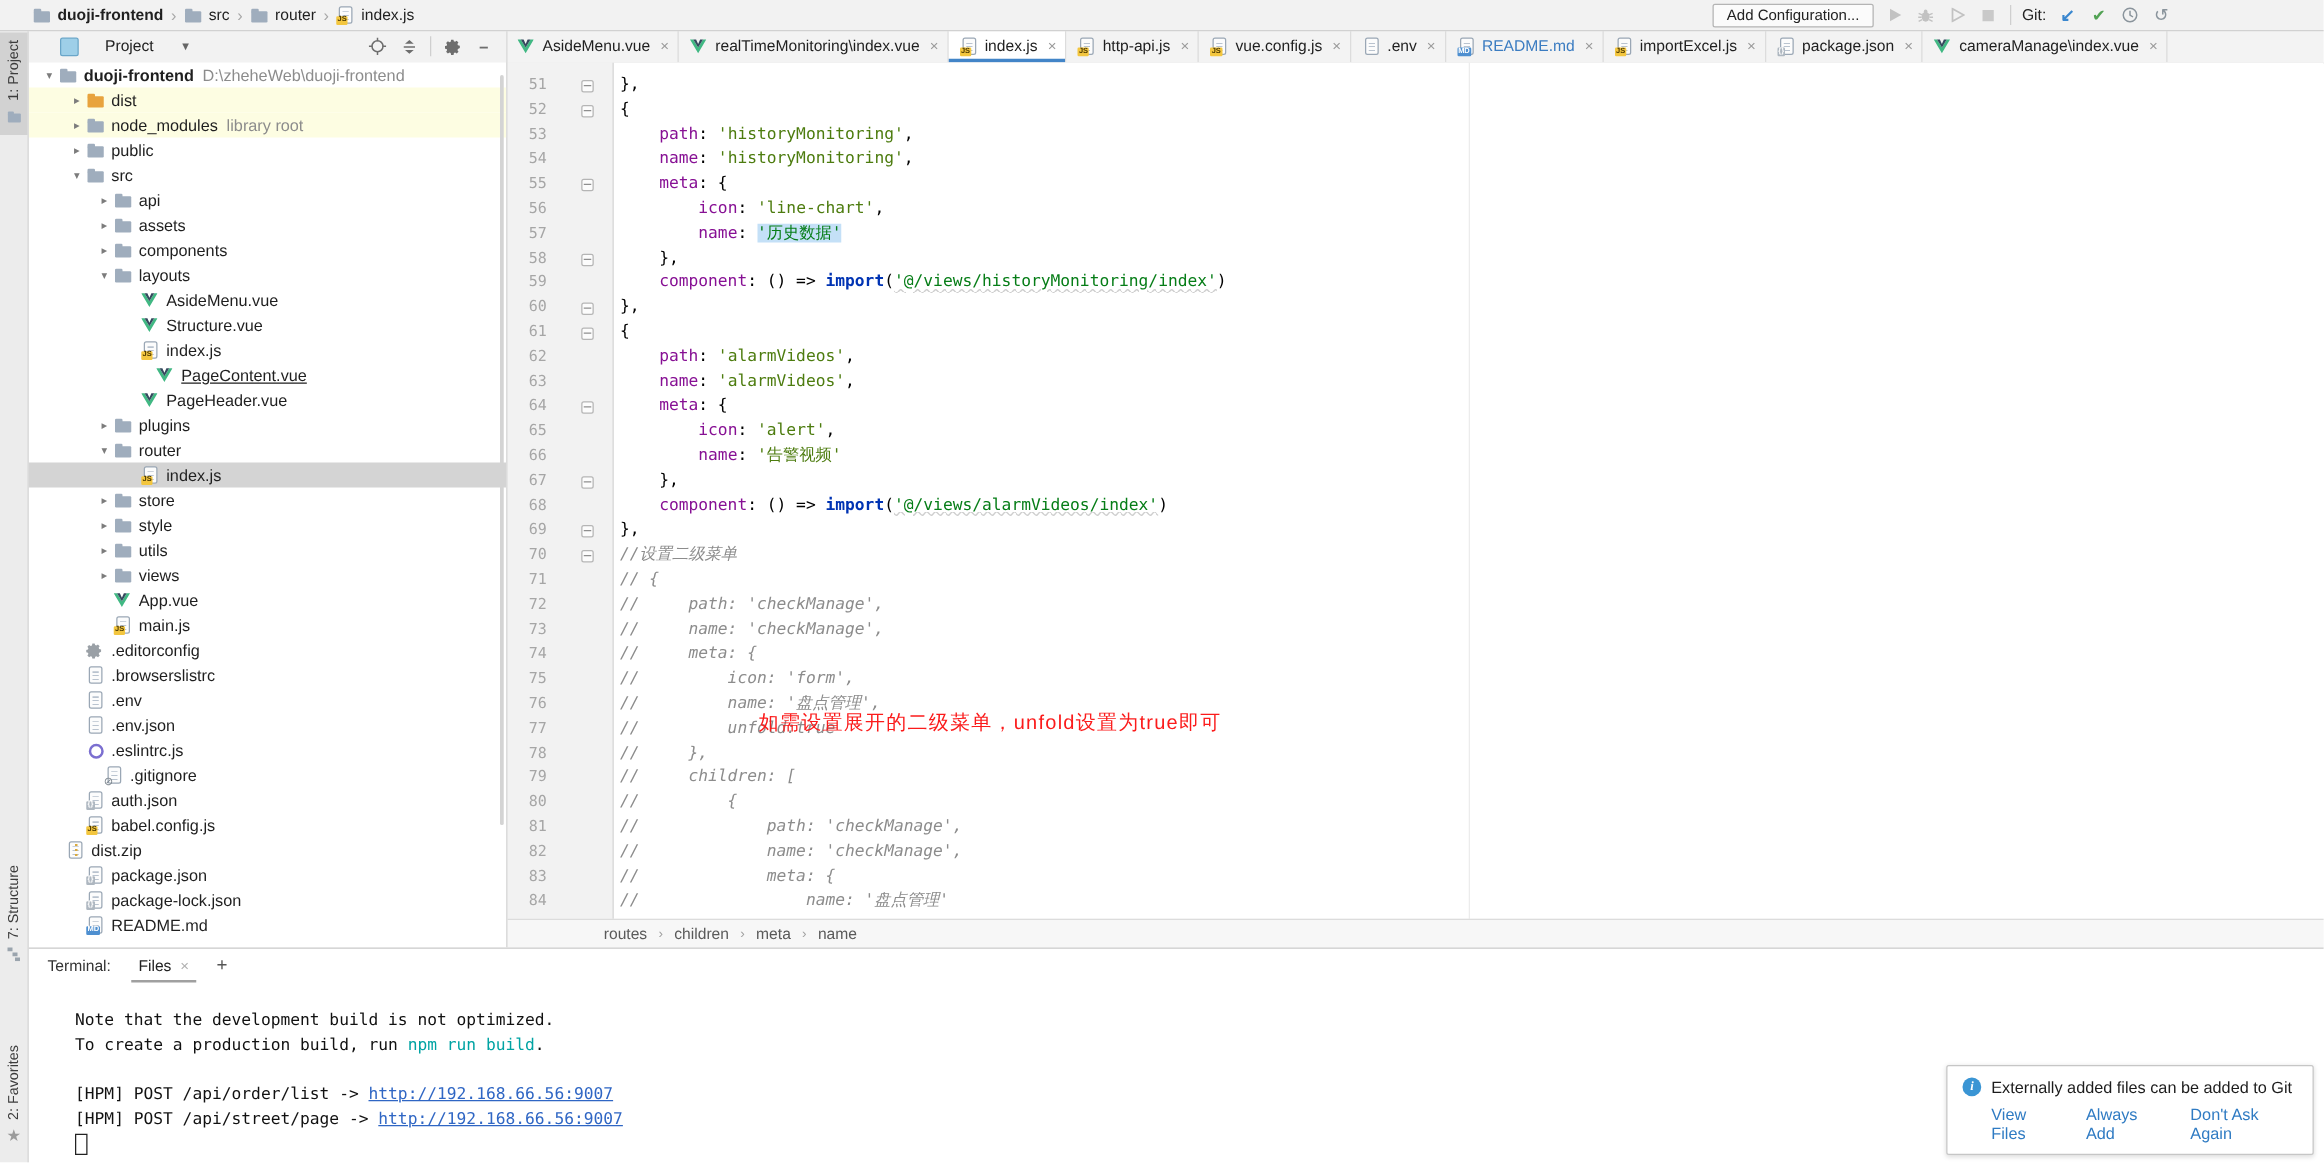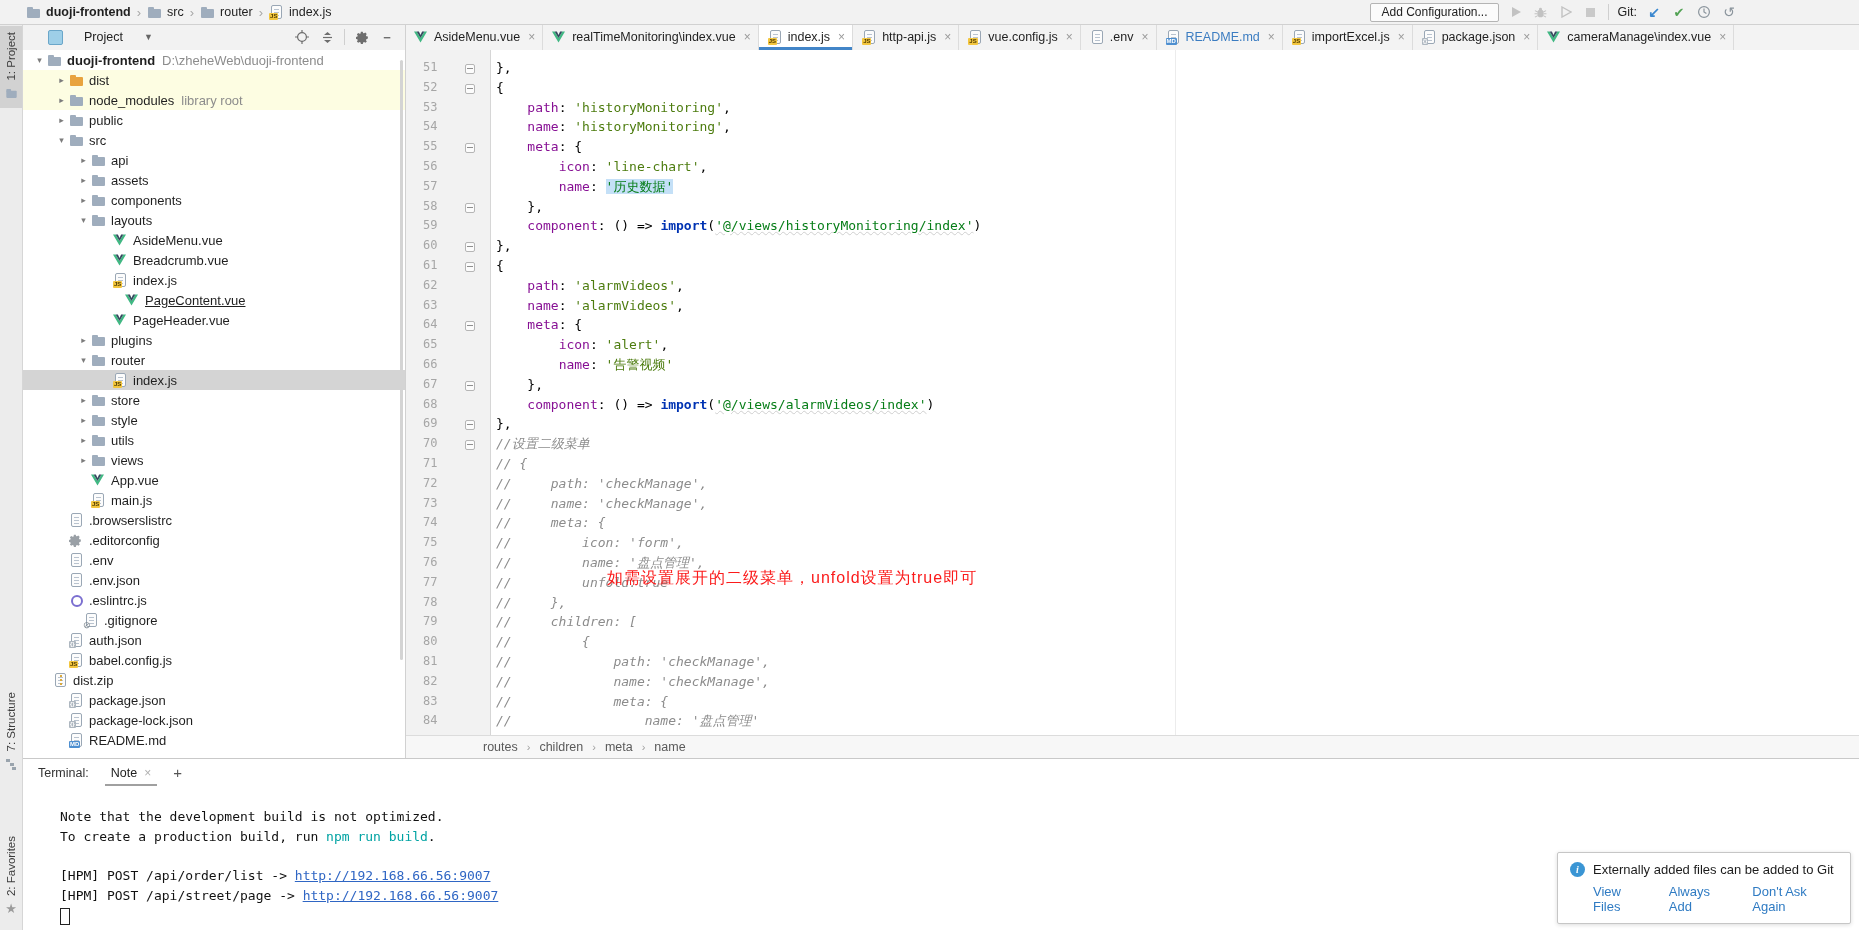--- a/index.html
+++ b/index.html
@@ -281,21 +281,21 @@
         <span class="tlabel">AsideMenu.vue</span>
       </div>
       <div class="trow" style="padding-left: 76px;">
         <span class="chev"></span>
         <span class="ic ic-vue">
           <svg width="13" height="12" viewBox="0 0 26 22">
             <path fill="#41b883" d="M0 0h5.2L13 13 20.8 0H26L13 22z"></path>
             <path fill="#35495e" d="M5.2 0h4.6L13 7.2 16.2 0h4.6L13 13z"></path>
           </svg>
         </span>
-        <span class="tlabel">Breadcrumb.vue</span>
+        <span class="tlabel">Structure.vue</span>
       </div>
       <div class="trow" style="padding-left: 76px;">
         <span class="chev"></span>
         <span class="ic ic-js fileb"></span>
         <span class="tlabel">index.js</span>
       </div>
       <div class="trow" style="padding-left: 88px; text-decoration: underline;">
         <span class="chev"></span>
         <span class="ic ic-vue">
           <svg width="13" height="12" viewBox="0 0 26 22">
@@ -357,34 +357,34 @@
             <path fill="#41b883" d="M0 0h5.2L13 13 20.8 0H26L13 22z"></path>
             <path fill="#35495e" d="M5.2 0h4.6L13 7.2 16.2 0h4.6L13 13z"></path>
           </svg>
         </span>
         <span class="tlabel">App.vue</span>
       </div>
       <div class="trow" style="padding-left: 54px;">
         <span class="chev"></span>
         <span class="ic ic-js fileb"></span>
         <span class="tlabel">main.js</span>
-      </div>
-      <div class="trow" style="padding-left: 32px;">
-        <span class="chev"></span>
-        <span class="ic ic-file fileb"></span>
-        <span class="tlabel">.browserslistrc</span>
       </div>
       <div class="trow" style="padding-left: 32px;">
         <span class="chev"></span>
         <span class="ic ic-gearfile">
           <svg width="13" height="13" viewBox="0 0 16 16">
             <path fill="#9aa0a6" d="M8 5.2A2.8 2.8 0 1 0 8 10.8 2.8 2.8 0 0 0 8 5.2zm6.6 4v-2.4l-1.9-.4a5 5 0 0 0-.5-1.2l1-1.6-1.7-1.7-1.6 1a5 5 0 0 0-1.2-.4L8.3 1H6l-.4 2a5 5 0 0 0-1.2.4l-1.6-1L1.1 4.1l1 1.6a5 5 0 0 0-.4 1.2l-2 .4v2.4l2 .4c.1.4.2.8.4 1.2l-1 1.6 1.7 1.7 1.6-1c.4.2.8.3 1.2.4l.4 2h2.4l.4-2c.4-.1.8-.2 1.2-.4l1.6 1 1.7-1.7-1-1.6c.2-.4.3-.8.4-1.2z"></path>
           </svg>
         </span>
         <span class="tlabel">.editorconfig</span>
+      </div>
+      <div class="trow" style="padding-left: 32px;">
+        <span class="chev"></span>
+        <span class="ic ic-file fileb"></span>
+        <span class="tlabel">.browserslistrc</span>
       </div>
       <div class="trow" style="padding-left: 32px;">
         <span class="chev"></span>
         <span class="ic ic-file fileb"></span>
         <span class="tlabel">.env</span>
       </div>
       <div class="trow" style="padding-left: 32px;">
         <span class="chev"></span>
         <span class="ic ic-file fileb"></span>
         <span class="tlabel">.env.json</span>
@@ -550,21 +550,21 @@
       <span>meta</span>
       <span class="ecrumb-sep">›</span>
       <span>name</span>
     </div>
 </div>
 
 <div id="terminal">
   <div id="thead">
     <span id="tlabel">Terminal:</span>
     <span id="ttab">
-      <span>Note</span>
+      <span>Files</span>
       <span class="tclose">×</span>
     </span>
     <span id="tplus">+</span>
   </div>
   <div id="tbody">
       <div class="tline"><span>Note that the development build is not optimized.</span></div>
       <div class="tline"><span>To create a production build, run </span><span class="tk-cy">npm run build</span><span>.</span></div>
       <div class="tline"></div>
       <div class="tline"><span>[HPM] POST /api/order/list -&gt; </span><span class="tk-lnk">http://192.168.66.56:9007</span></div>
       <div class="tline"><span>[HPM] POST /api/street/page -&gt; </span><span class="tk-lnk">http://192.168.66.56:9007</span></div>

